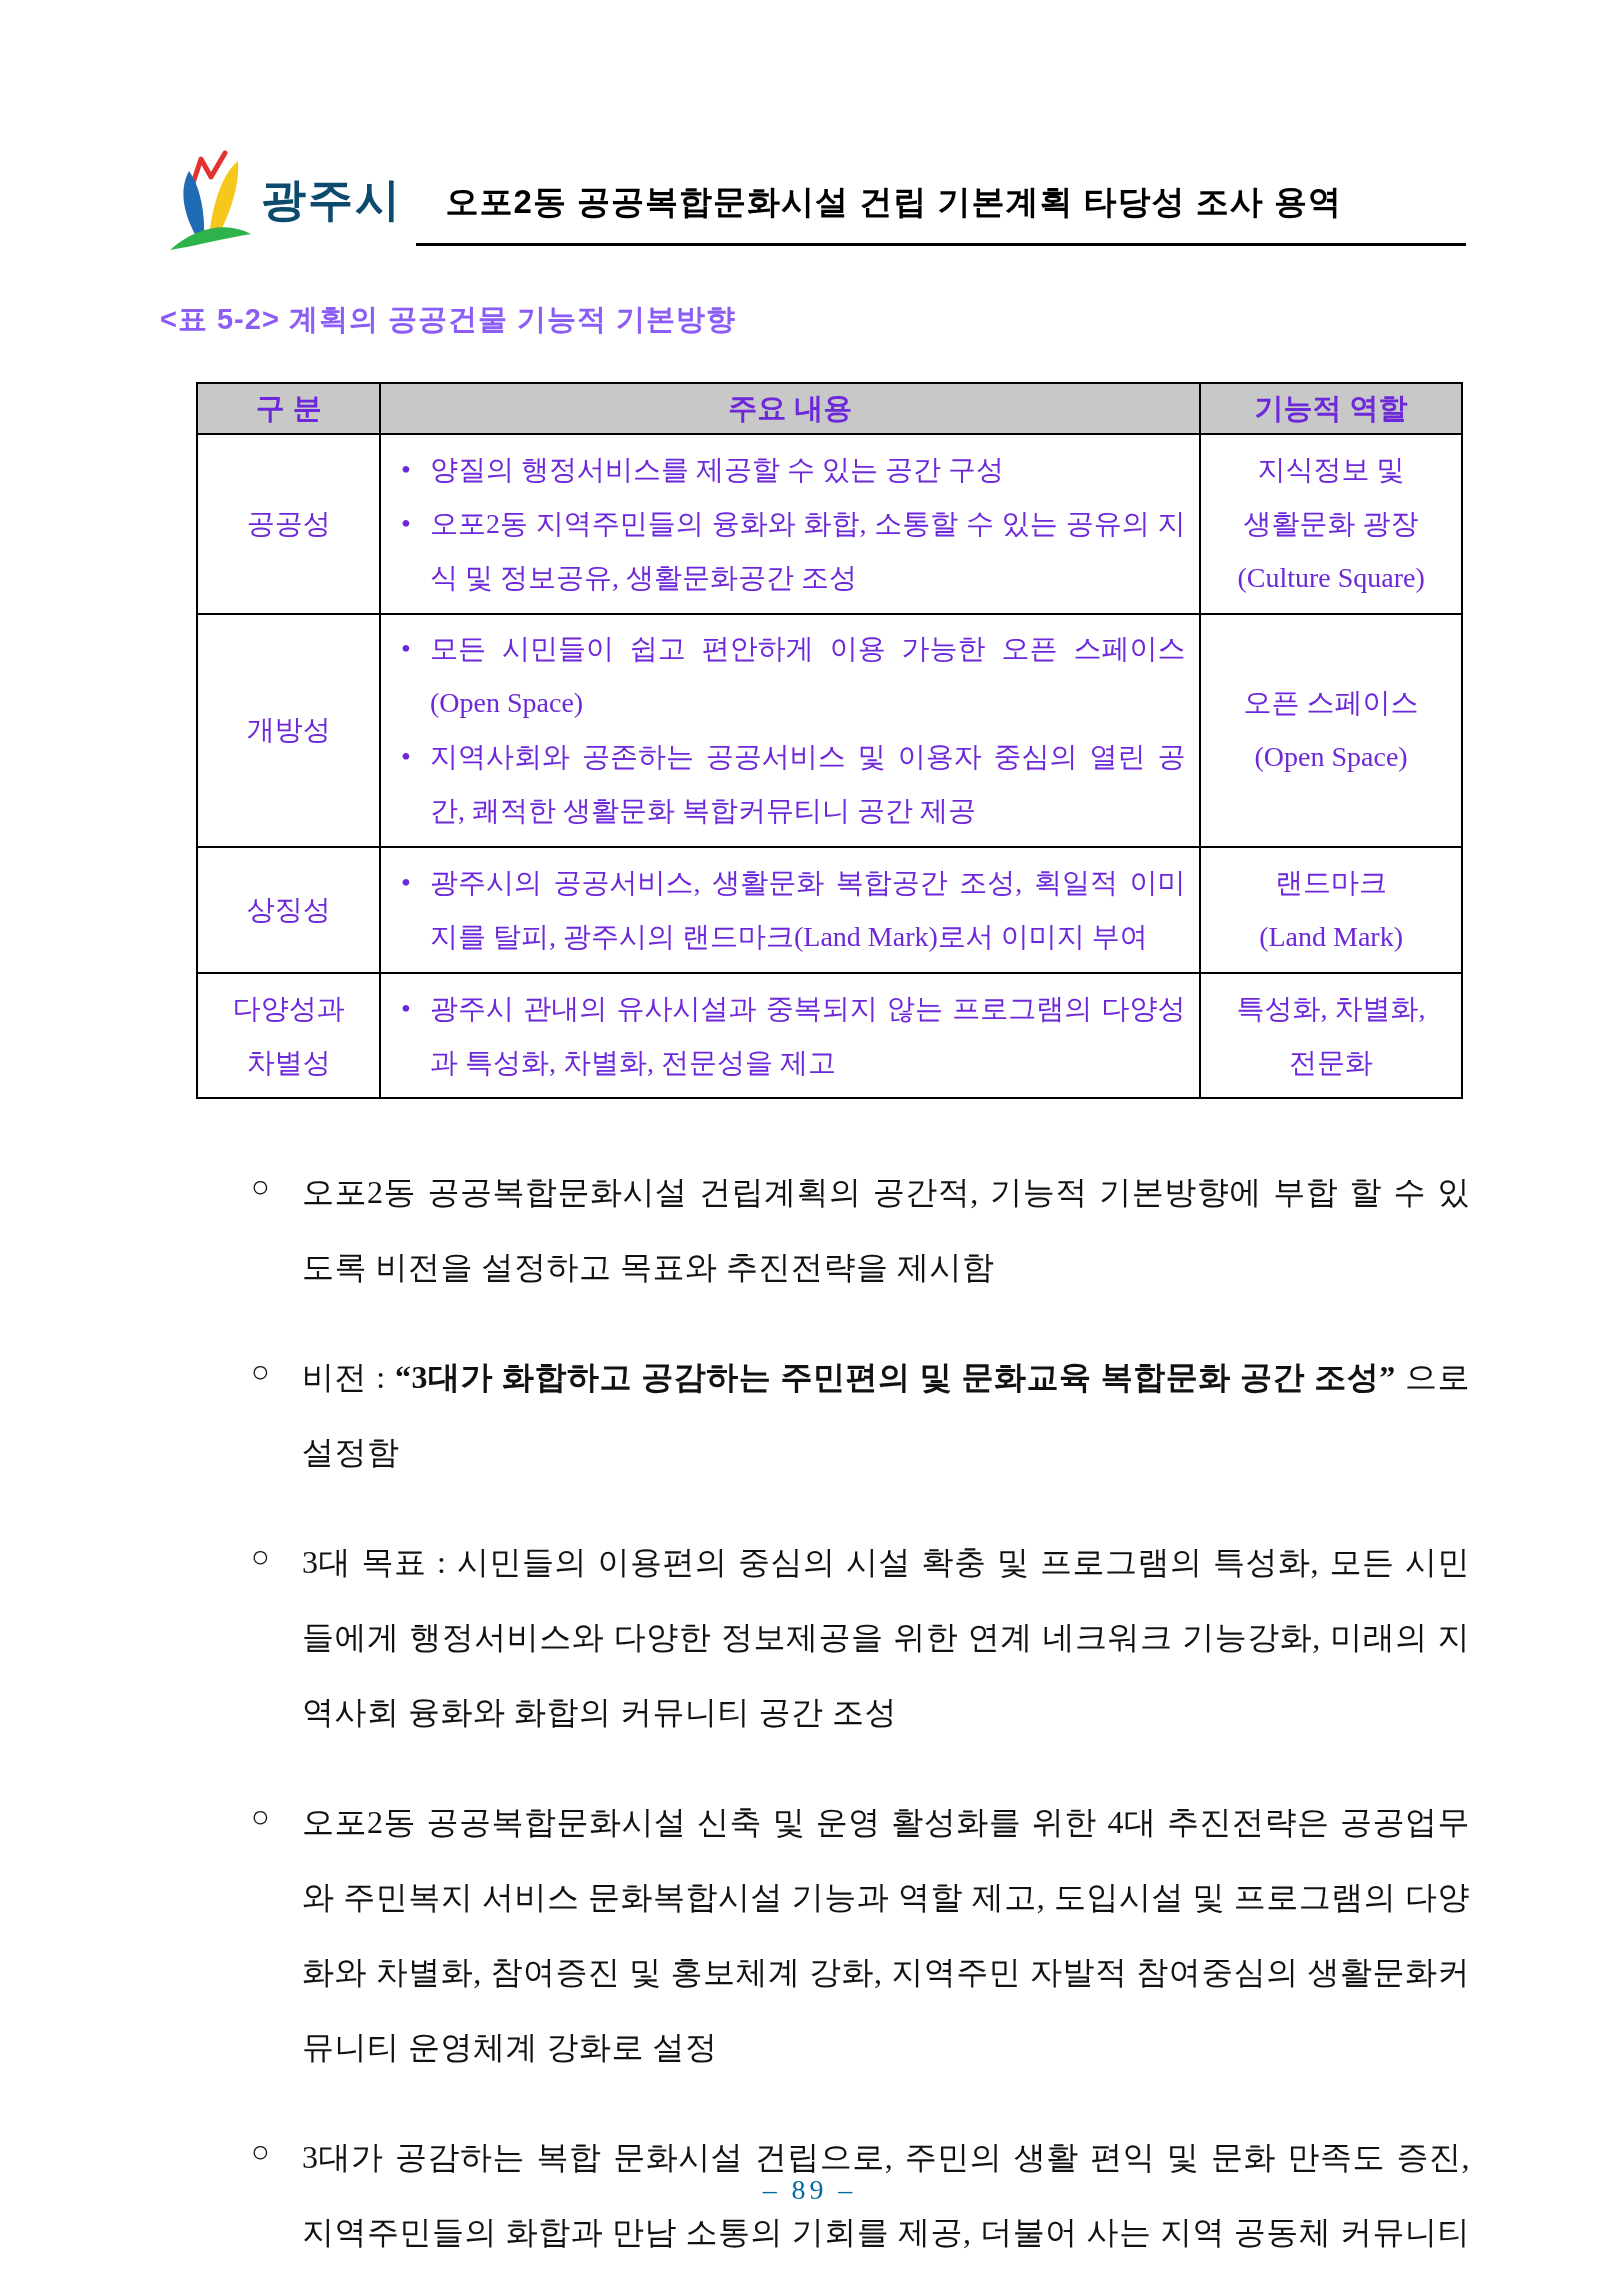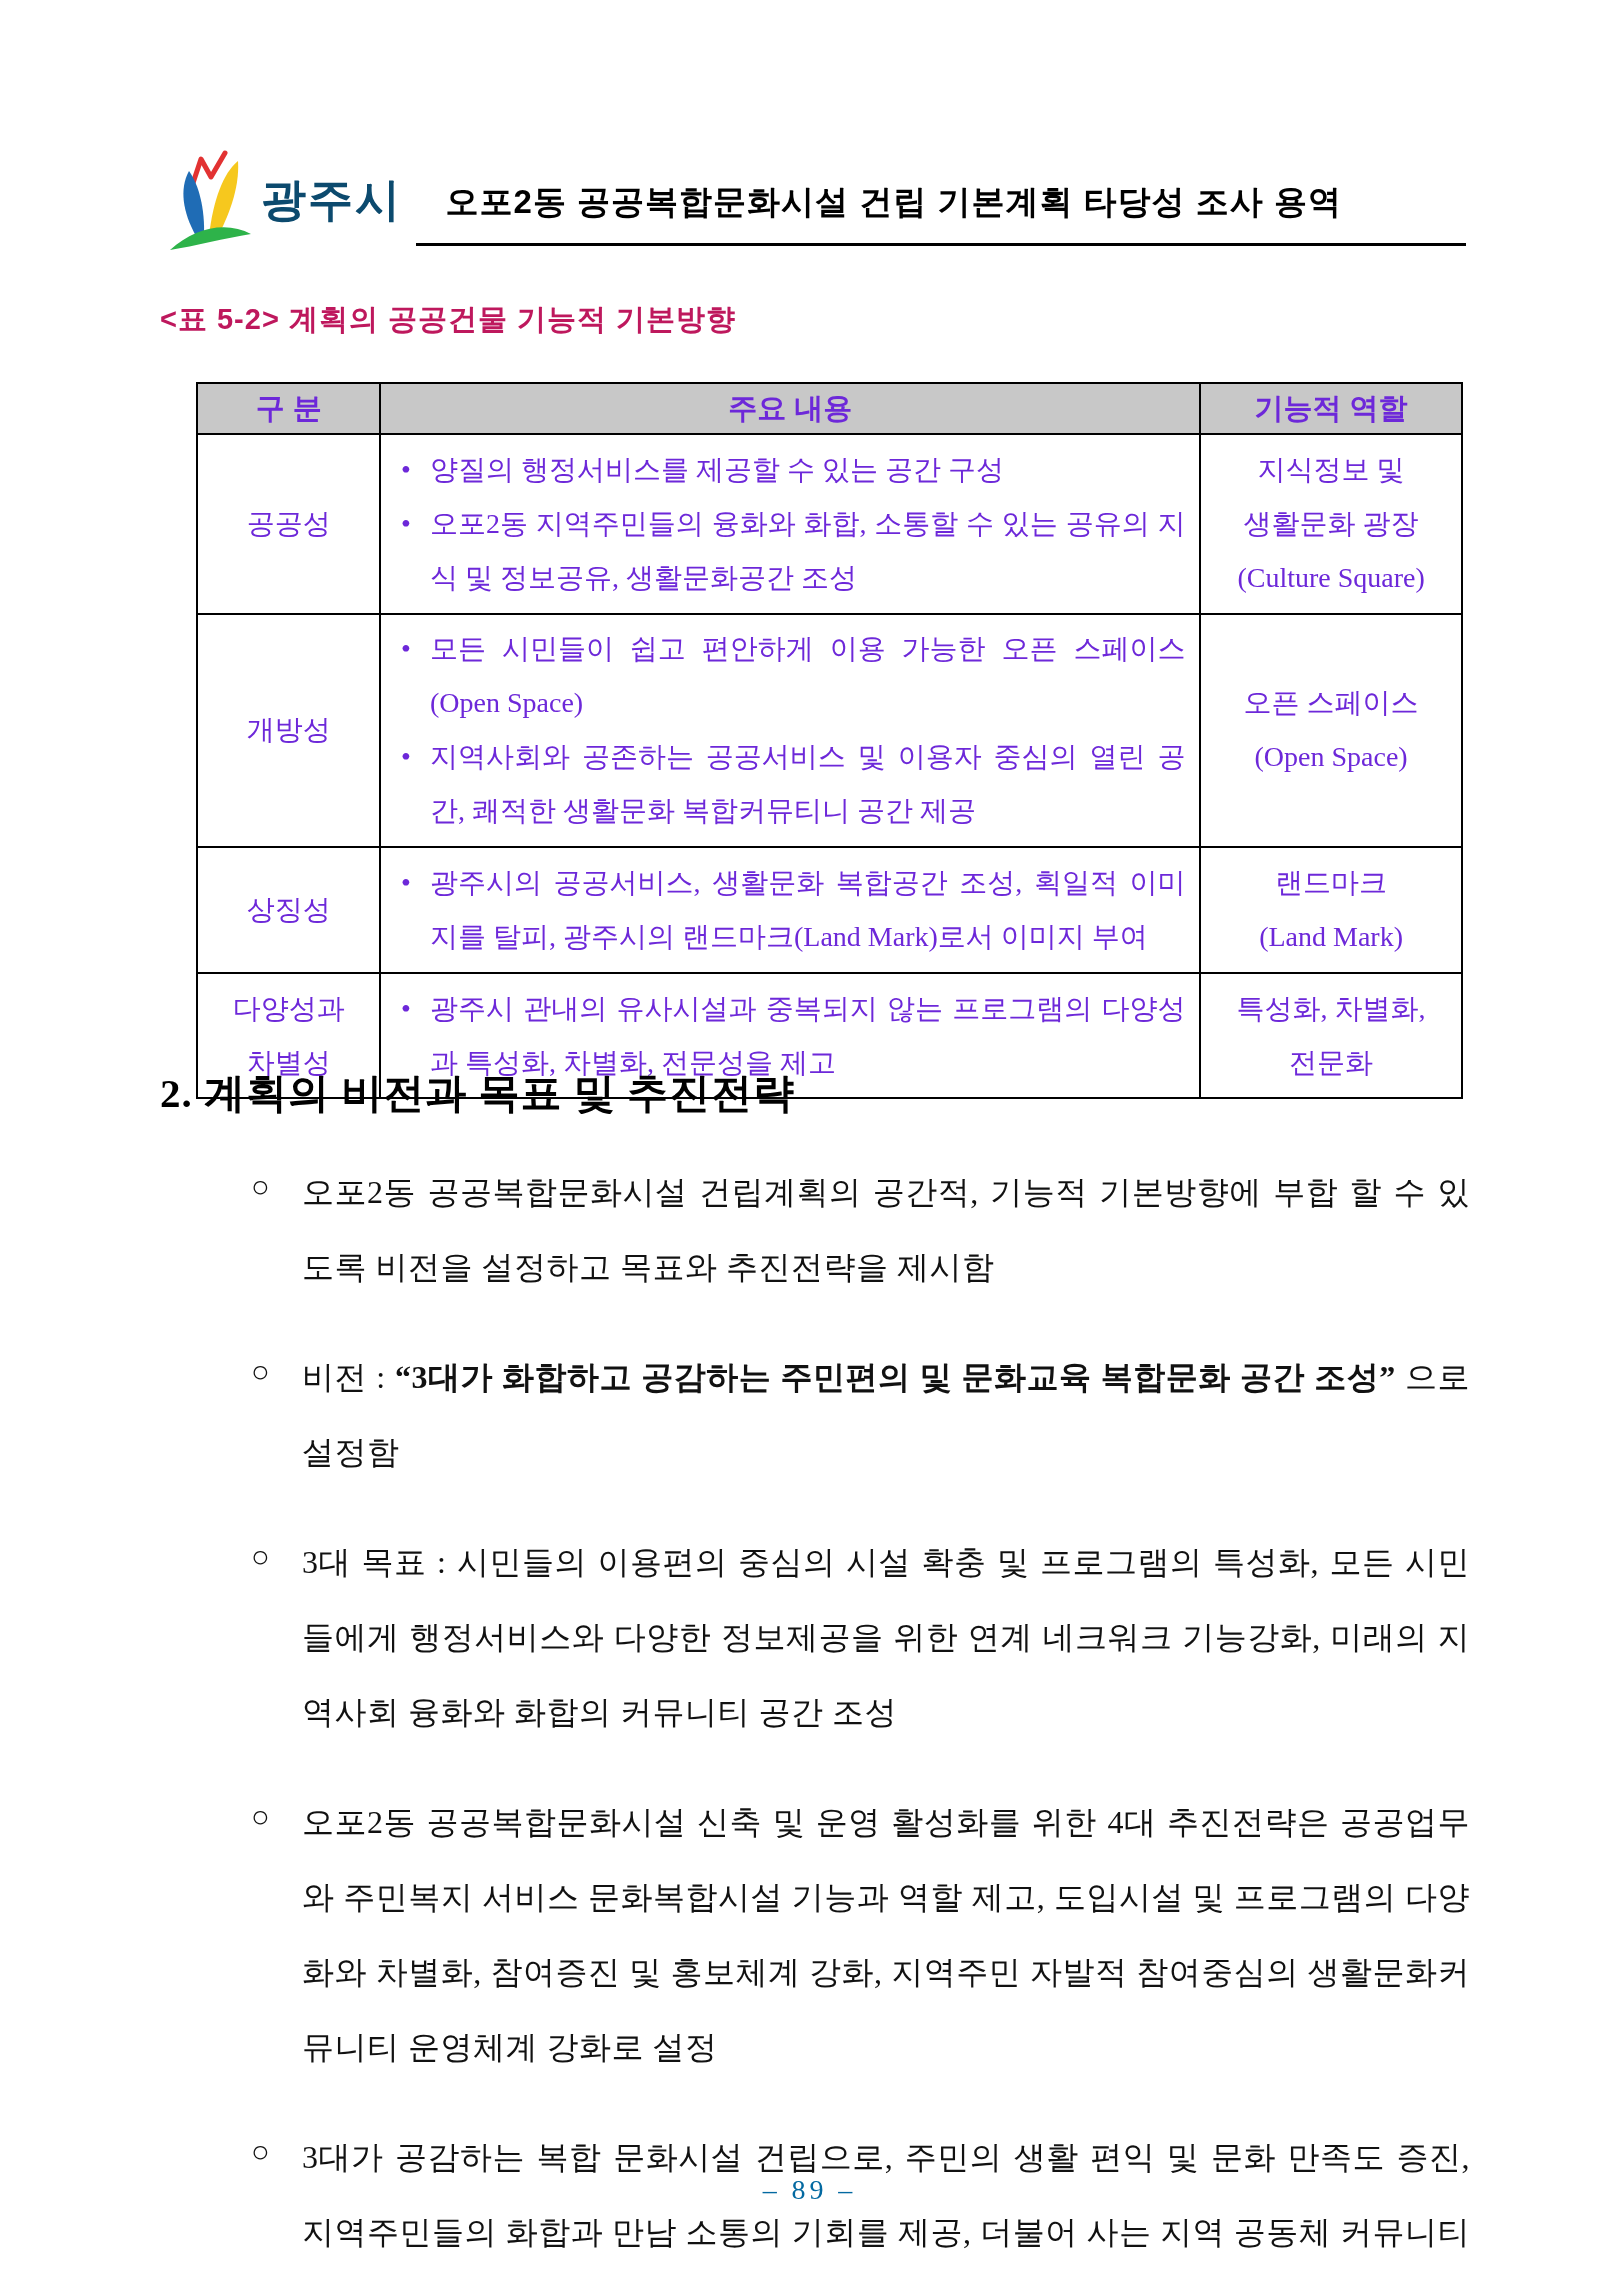--- a/index.html
+++ b/index.html
@@ -25,21 +25,21 @@
     font-family:"Liberation Sans", sans-serif;
     font-weight:bold; font-size:33px; letter-spacing:1px;
     color:#000; margin-top:37px; white-space:nowrap;margin-left:28px;
   }
   .header-rule { position:absolute; top:243px; left:416px; width:1050px; height:2.9px; background:#000; }
 
   
   .table-caption {
     position:absolute; top:300px; left:160px;
     font-family:"Liberation Sans", sans-serif;
-    font-weight:bold; font-size:29px; color:#be185d; letter-spacing:1px;
+    font-weight:bold; font-size:29px; color:#8b5cf6; letter-spacing:1px;
   }
   table.func-table {
     position:absolute; top:382px; left:196px;
     width:1267px; border-collapse:collapse;
     border:2.9px solid #000;
     font-size:28px; color:#6d28d9;
   }
   table.func-table th, table.func-table td { border:2px solid #000; }
   table.func-table th {
     background:#c8c8c8; height:51px;
@@ -160,21 +160,20 @@
             <span class="dot">•</span>
             <span class="btxt">광주시 관내의 유사시설과 중복되지 않는 프로그램의 다양성과 특성화, 차별화, 전문성을 제고</span>
           </div>
         </td>
         <td class="role-cell">특성화, 차별화,
 전문화</td>
       </tr>
     </tbody>
   </table>
 
-  <h2 class="section-heading">2. 계획의 비전과 목표 및 추진전략</h2>
 
   <div class="bullets">
     <div class="obullet">
       <span class="omark">○</span>
       <span class="otext">오포2동 공공복합문화시설 건립계획의 공간적, 기능적 기본방향에 부합 할 수 있도록 비전을 설정하고 목표와 추진전략을 제시함</span>
     </div>
     <div class="obullet">
       <span class="omark">○</span>
       <span class="otext"><span>비전 : </span><b>“3대가 화합하고 공감하는 주민편의 및 문화교육 복합문화 공간 조성”</b><span> 으로 설정함</span></span>
     </div>

